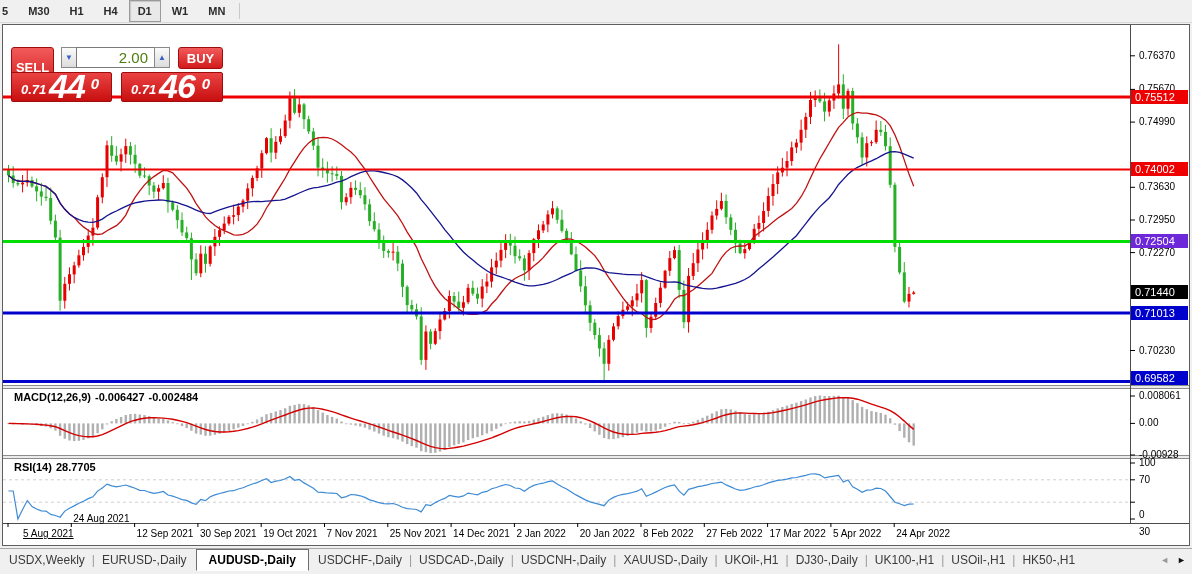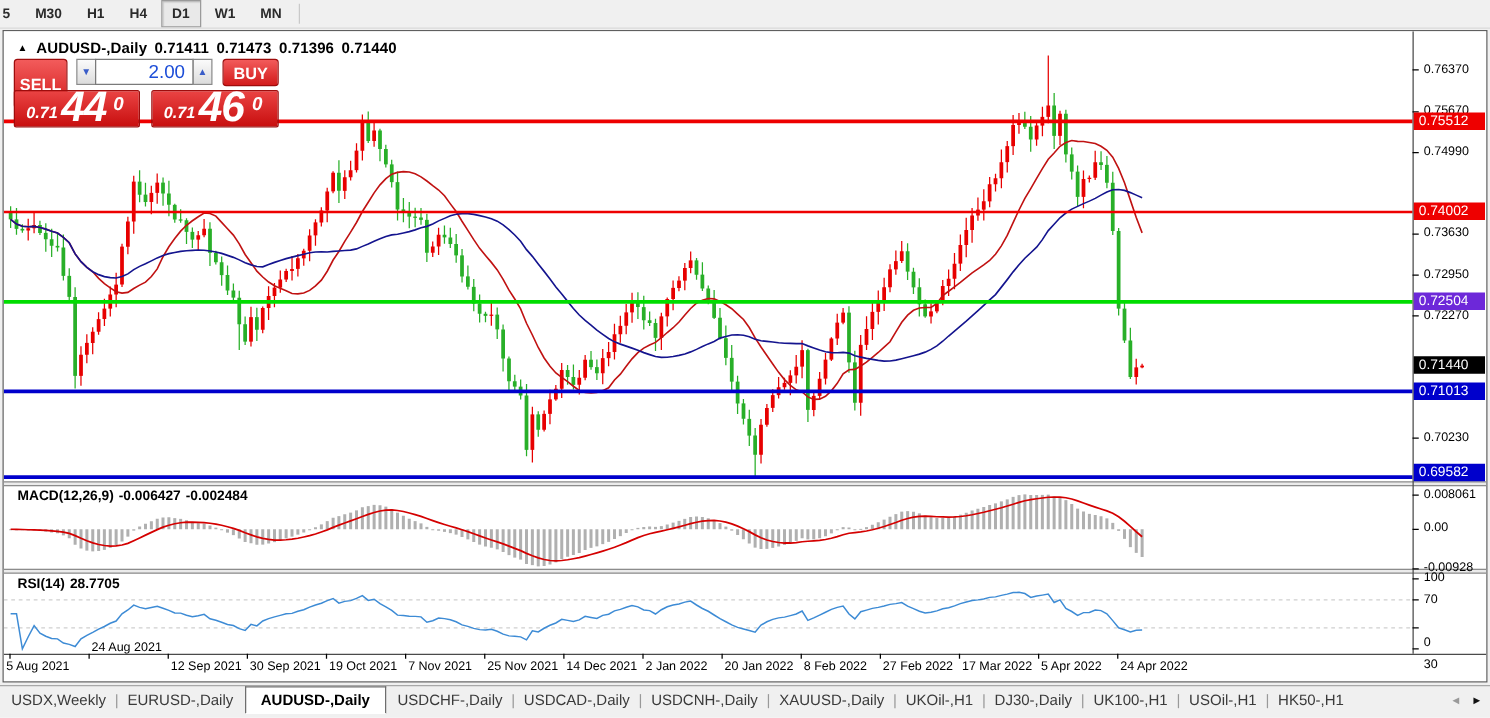--- a/index.html
+++ b/index.html
@@ -25,21 +25,21 @@
   .ind-label span{margin-right:4px;}
   
   .trade-panel{position:absolute;left:0;top:0;}
   .tp-btn{position:absolute;border-radius:3px;color:#fff;font-weight:bold;font-size:13px;
     display:flex;align-items:center;justify-content:center;
     background:linear-gradient(#f25b5b,#d31b1b);border:1px solid #9e0c0c;box-sizing:border-box;cursor:pointer;}
   .spin{position:absolute;background:linear-gradient(#fbfbfb,#dcdcdc);border:1px solid #8a8a8a;
     box-sizing:border-box;display:flex;align-items:center;justify-content:center;cursor:pointer;}
   .spin .arr{font-size:8px;color:#3a5dc8;line-height:8px;}
   .vol-input{position:absolute;background:#fff;border:1px solid #7a7a7a;box-sizing:border-box;
-    font-size:15px;color:#1d4ed8;text-align:right;padding:0 6px;display:flex;align-items:center;justify-content:flex-end;}
+    font-size:15px;color:#4d7c0f;text-align:right;padding:0 6px;display:flex;align-items:center;justify-content:flex-end;}
   .price-box{position:absolute;border-radius:2px;color:#fff;
     background:linear-gradient(#ea4343,#c80f0f);border:1px solid #9e0c0c;box-sizing:border-box;cursor:pointer;font-style:italic;}
   .price-box .pp{position:absolute;left:9px;bottom:4px;font-size:13px;font-weight:bold;}
   .price-box .pb{position:absolute;left:37px;top:-6px;font-size:34px;font-weight:bold;letter-spacing:-1px;}
   .price-box .ps{position:absolute;right:12px;top:2px;font-size:15px;font-weight:bold;}
   
   .ytick,.xtick,.iatick{position:absolute;font-size:10px;color:#000;white-space:nowrap;}
   .badge{position:absolute;left:1128px;width:57px;height:14px;font-size:11px;color:#fff;
     padding-left:4px;box-sizing:border-box;line-height:14px;white-space:nowrap;}
   
@@ -714,23 +714,20 @@
         <line x1="448.09999999999997" y1="498" x2="448.09999999999997" y2="502" stroke="#000"></line>
         <line x1="511.4" y1="498" x2="511.4" y2="502" stroke="#000"></line>
         <line x1="574.6999999999999" y1="498" x2="574.6999999999999" y2="502" stroke="#000"></line>
         <line x1="638" y1="498" x2="638" y2="502" stroke="#000"></line>
         <line x1="701.3" y1="498" x2="701.3" y2="502" stroke="#000"></line>
         <line x1="764.5999999999999" y1="498" x2="764.5999999999999" y2="502" stroke="#000"></line>
         <line x1="827.9" y1="498" x2="827.9" y2="502" stroke="#000"></line>
         <line x1="891.1999999999999" y1="498" x2="891.1999999999999" y2="502" stroke="#000"></line>
       </svg>
 
-    <div class="chart-title">
-      <span class="tri">▲</span><span>AUDUSD-,Daily</span><span class="num">0.71411</span><span class="num">0.71473</span><span class="num">0.71396</span><span class="num">0.71440</span>
-    </div>
 
     <div class="trade-panel">
       <div class="tp-btn" style="left:8px;top:22px;width:43px;height:40px;">SELL</div>
       <div class="spin" style="left:58px;top:22px;width:16px;height:21px;">
         <span class="arr">▼</span>
       </div>
       <div class="vol-input" style="left:73px;top:22px;width:79px;height:21px;">2.00</div>
       <div class="spin" style="left:151px;top:22px;width:16px;height:21px;">
         <span class="arr">▲</span>
       </div>
@@ -775,21 +772,21 @@
     <div id="ind-axes">
         <div class="iatick" style="left: 1136px; top: 364.968px;">0.008061</div>
         <div class="iatick" style="left: 1136px; top: 392.4px;">0.00</div>
         <div class="iatick" style="left: 1136px; top: 423.98px;">-0.00928</div>
         <div class="iatick" style="left: 1136px; top: 432px;">100</div>
         <div class="iatick" style="left: 1136px; top: 448.8px;">70</div>
         <div class="iatick" style="left: 1136px; top: 471.2px; margin-top: 30px;">30</div>
         <div class="iatick" style="left: 1136px; top: 484px;">0</div>
       </div>
     <div id="x-labels">
-        <div class="xtick" style="left: 2px; top: 503px;">5 Aug 2021</div>
+        <div class="xtick" style="left: 20px; top: 503px; text-decoration: underline;">5 Aug 2021</div>
         <div class="xtick" style="left: 70.3px; top: 488px;">24 Aug 2021</div>
         <div class="xtick" style="left: 133.6px; top: 503px;">12 Sep 2021</div>
         <div class="xtick" style="left: 196.9px; top: 503px;">30 Sep 2021</div>
         <div class="xtick" style="left: 260.2px; top: 503px;">19 Oct 2021</div>
         <div class="xtick" style="left: 323.5px; top: 503px;">7 Nov 2021</div>
         <div class="xtick" style="left: 386.8px; top: 503px;">25 Nov 2021</div>
         <div class="xtick" style="left: 450.1px; top: 503px;">14 Dec 2021</div>
         <div class="xtick" style="left: 513.4px; top: 503px;">2 Jan 2022</div>
         <div class="xtick" style="left: 576.7px; top: 503px;">20 Jan 2022</div>
         <div class="xtick" style="left: 640px; top: 503px;">8 Feb 2022</div>

